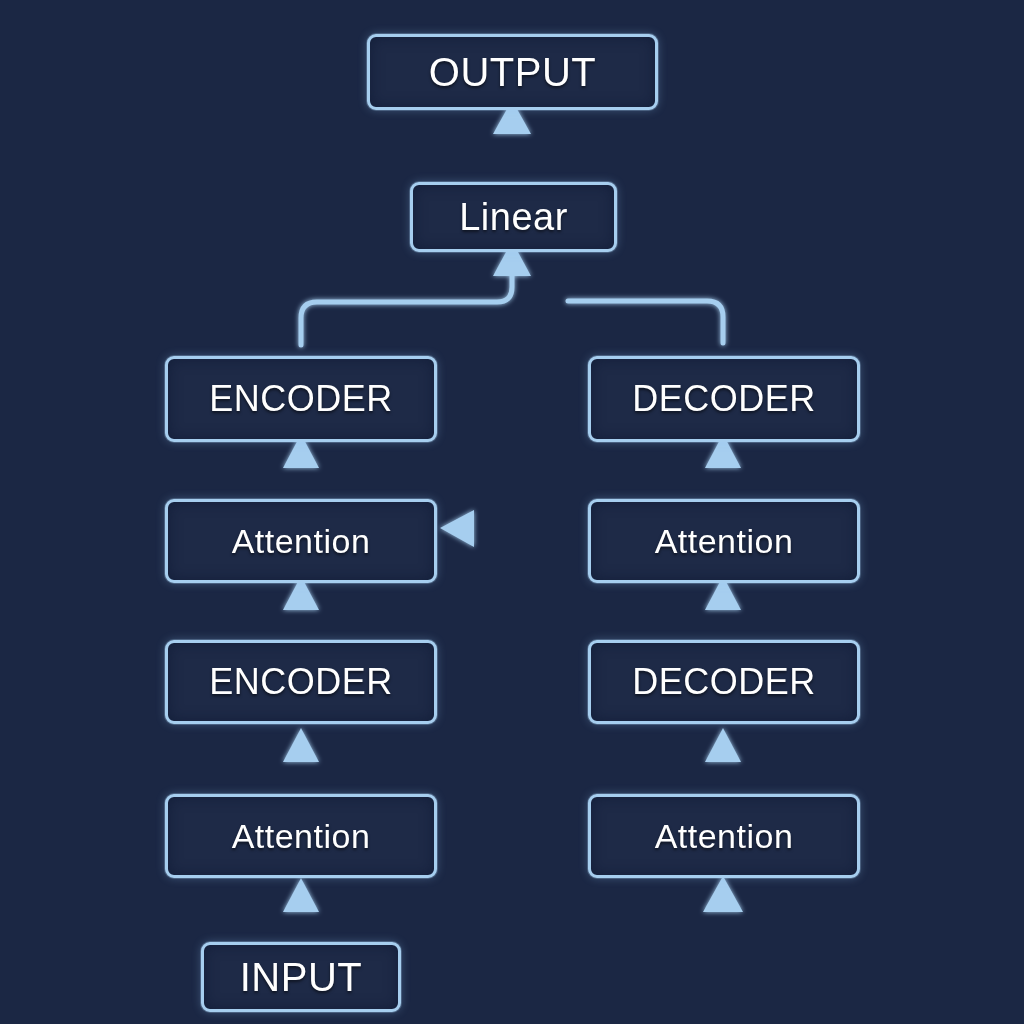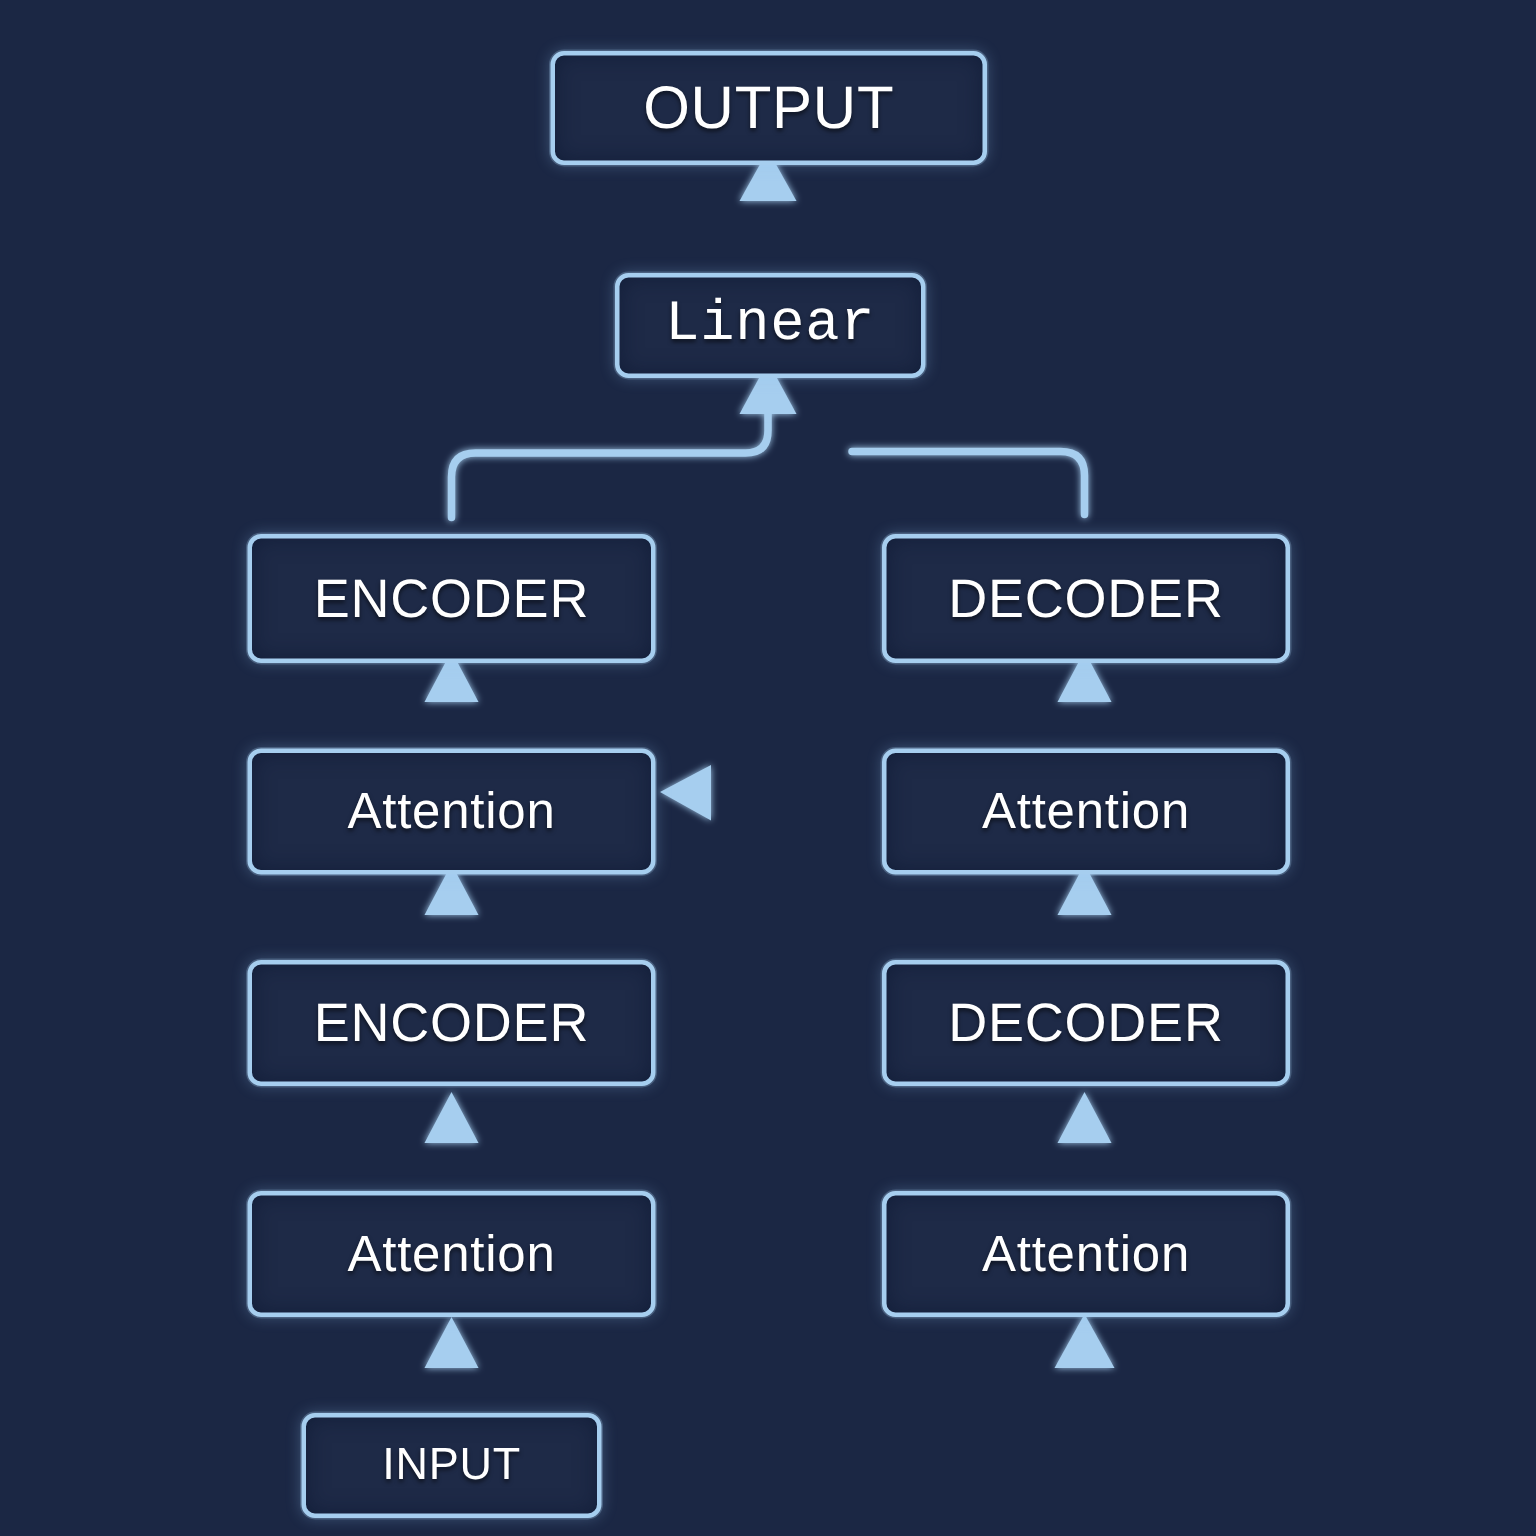--- a/index.html
+++ b/index.html
@@ -30,30 +30,30 @@
     box-shadow: 0 0 0 1px rgba(166,206,239,0.25),
                 0 0 10px rgba(150,200,245,0.30),
                 inset 0 0 14px rgba(10,20,45,0.55);
     margin-top: 12px;
   }
   .node-label {
     display: block;
     line-height: 1;
   }
   .n-output  { left: 367px; top: 22px;  width: 291px; height: 76px;  font-size: 40px; }
-  .n-linear  { left: 410px; top: 170px; width: 207px; height: 70px;  font-size: 38px; font-family: Liberation Mono, monospace; }
+  .n-linear  { left: 410px; top: 170px; width: 207px; height: 70px;  font-size: 38px; }
   .n-enc-top { left: 165px; top: 344px; width: 272px; height: 86px;  font-size: 36px; }
   .n-dec-top { left: 588px; top: 344px; width: 272px; height: 86px;  font-size: 36px; }
   .n-att-l2  { left: 165px; top: 487px; width: 272px; height: 84px;  font-size: 34px; }
   .n-att-r2  { left: 588px; top: 487px; width: 272px; height: 84px;  font-size: 34px; }
   .n-enc-bot { left: 165px; top: 628px; width: 272px; height: 84px;  font-size: 36px; }
   .n-dec-bot { left: 588px; top: 628px; width: 272px; height: 84px;  font-size: 36px; }
   .n-att-l1  { left: 165px; top: 782px; width: 272px; height: 84px;  font-size: 34px; }
   .n-att-r1  { left: 588px; top: 782px; width: 272px; height: 84px;  font-size: 34px; }
-  .n-input   { left: 201px; top: 930px; width: 200px; height: 70px;  font-size: 30px; }
+  .n-input   { left: 201px; top: 930px; width: 200px; height: 70px;  font-size: 40px; }
 
   #wires {
     position: absolute;
     left: 0; top: 0;
     width: 1024px;
     height: 1024px;
     pointer-events: none;
   }
   .wire {
     fill: none;

